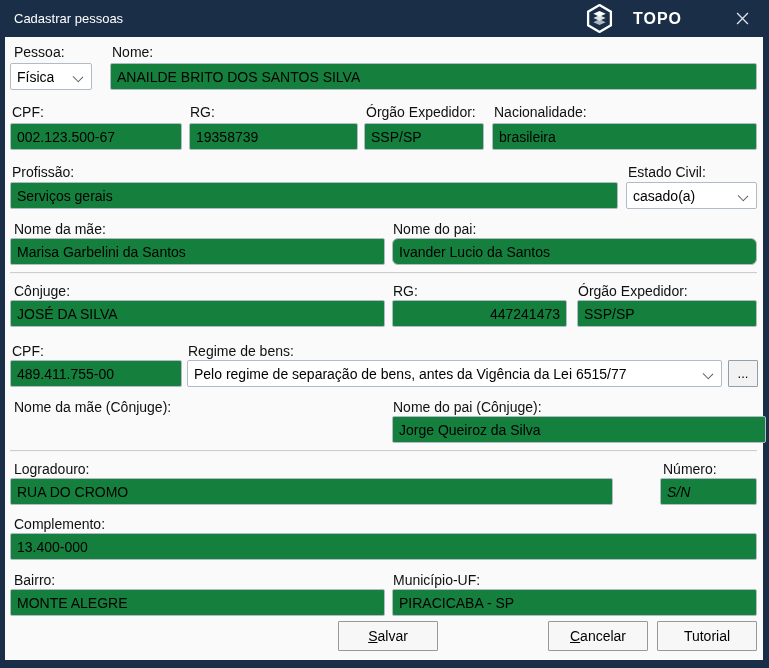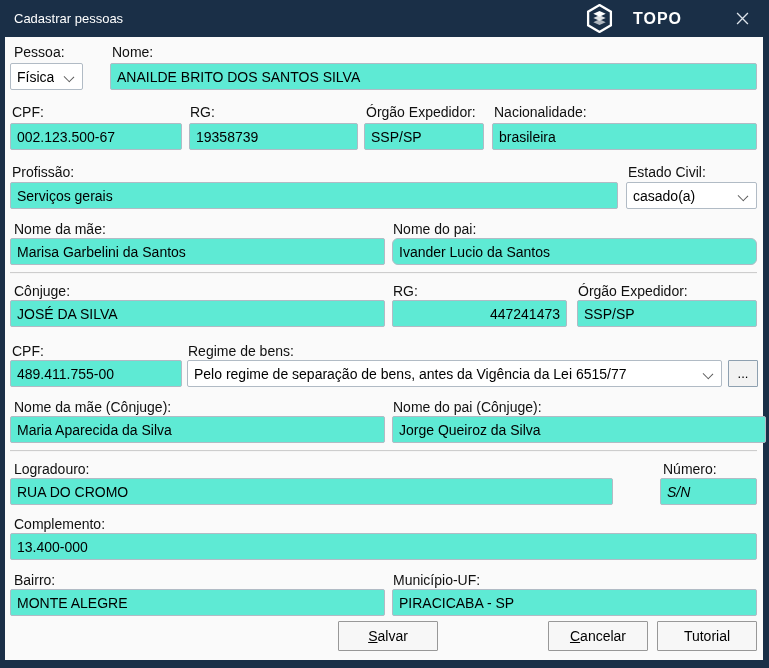--- a/index.html
+++ b/index.html
@@ -9,21 +9,21 @@
   }
   .titlebar{position:absolute;left:0;top:0;width:769px;height:37px;}
   .title{position:absolute;left:14px;top:0;line-height:37px;font-size:13px;color:#ffffff;}
   .brand{position:absolute;left:586px;top:0;height:37px;display:flex;align-items:center;gap:20px;}
   .brand-text{color:#ffffff;font-size:16px;font-weight:bold;letter-spacing:1px;}
   .close{position:absolute;left:727px;top:0;width:30px;height:37px;display:flex;align-items:center;justify-content:center;cursor:pointer;}
   .content{position:absolute;left:5px;top:37px;width:758px;height:623px;background:#FAFAFA;}
   .lbl{position:absolute;font-size:14px;color:#101010;white-space:nowrap;line-height:17px;}
   .txt{
     position:absolute;height:27px;box-sizing:border-box;border:1px solid #b1bbc5;border-radius:2px;
-    background:#5eead4;font-family:"Liberation Sans",sans-serif;font-size:14px;color:#000;
+    background:#15803d;font-family:"Liberation Sans",sans-serif;font-size:14px;color:#000;
     padding:0 6px;outline:none;
   }
   .combo{
     position:absolute;height:27px;box-sizing:border-box;border:1px solid #b1bbc5;border-radius:2px;
     background:#ffffff;display:flex;align-items:center;padding:0 22px 0 6px;cursor:default;
   }
   .combo-val{font-size:14px;color:#000;white-space:nowrap;overflow:hidden;}
   .chev{
     position:absolute;right:9px;top:9px;width:7px;height:7px;
     border-right:1.4px solid #5a5a5a;border-bottom:1.4px solid #5a5a5a;
@@ -61,21 +61,21 @@
     <div class="close">
       <svg width="13" height="13" viewBox="0 0 12 12">
         <path d="M1 1 L11 11 M11 1 L1 11" stroke="#dde3ea" stroke-width="1.2"></path>
       </svg>
     </div>
   </div>
 
   <div class="content"></div>
 
   <span class="lbl" style="left:14px;top:44px">Pessoa:</span>
-  <div class="combo" style="left:10px;top:63px;width:73px">
+  <div class="combo" style="left:10px;top:63px;width:82px">
     <span class="combo-val">Física</span>
     <span class="chev"></span>
   </div>
   <span class="lbl" style="left:112px;top:44px">Nome:</span>
   <input class="txt" style="left: 110px; top: 63px; width: 647px;" value="ANAILDE BRITO DOS SANTOS SILVA">
 
   <span class="lbl" style="left:12px;top:104px">CPF:</span>
   <input class="txt" style="left: 10px; top: 123px; width: 172px;" value="002.123.500-67">
   <span class="lbl" style="left:190px;top:104px">RG:</span>
   <input class="txt" style="left: 189px; top: 123px; width: 169px;" value="19358739">
@@ -109,21 +109,20 @@
   <span class="lbl" style="left:12px;top:343px">CPF:</span>
   <input class="txt" style="left: 10px; top: 360px; width: 172px;" value="489.411.755-00">
   <span class="lbl" style="left:188px;top:343px">Regime de bens:</span>
   <div class="combo" style="left:187px;top:360px;width:535px">
     <span class="combo-val">Pelo regime de separação de bens, antes da Vigência da Lei 6515/77</span>
     <span class="chev"></span>
   </div>
   <button class="more-btn">...</button>
 
   <span class="lbl" style="left:14px;top:399px">Nome da mãe (Cônjuge):</span>
-  <input class="txt" style="left: 10px; top: 416px; width: 375px;" value="Maria Aparecida da Silva">
   <span class="lbl" style="left:393px;top:399px">Nome do pai (Cônjuge):</span>
   <input class="txt" style="left: 392px; top: 416px; width: 374px;" value="Jorge Queiroz da Silva">
 
   <div class="sep" style="top:450px"></div>
 
   <span class="lbl" style="left:14px;top:461px">Logradouro:</span>
   <input class="txt" style="left: 10px; top: 478px; width: 603px;" value="RUA DO CROMO">
   <span class="lbl" style="left:663px;top:461px">Número:</span>
   <input class="txt" style="left: 660px; top: 478px; width: 97px; font-style: italic;" value="S/N">
 

